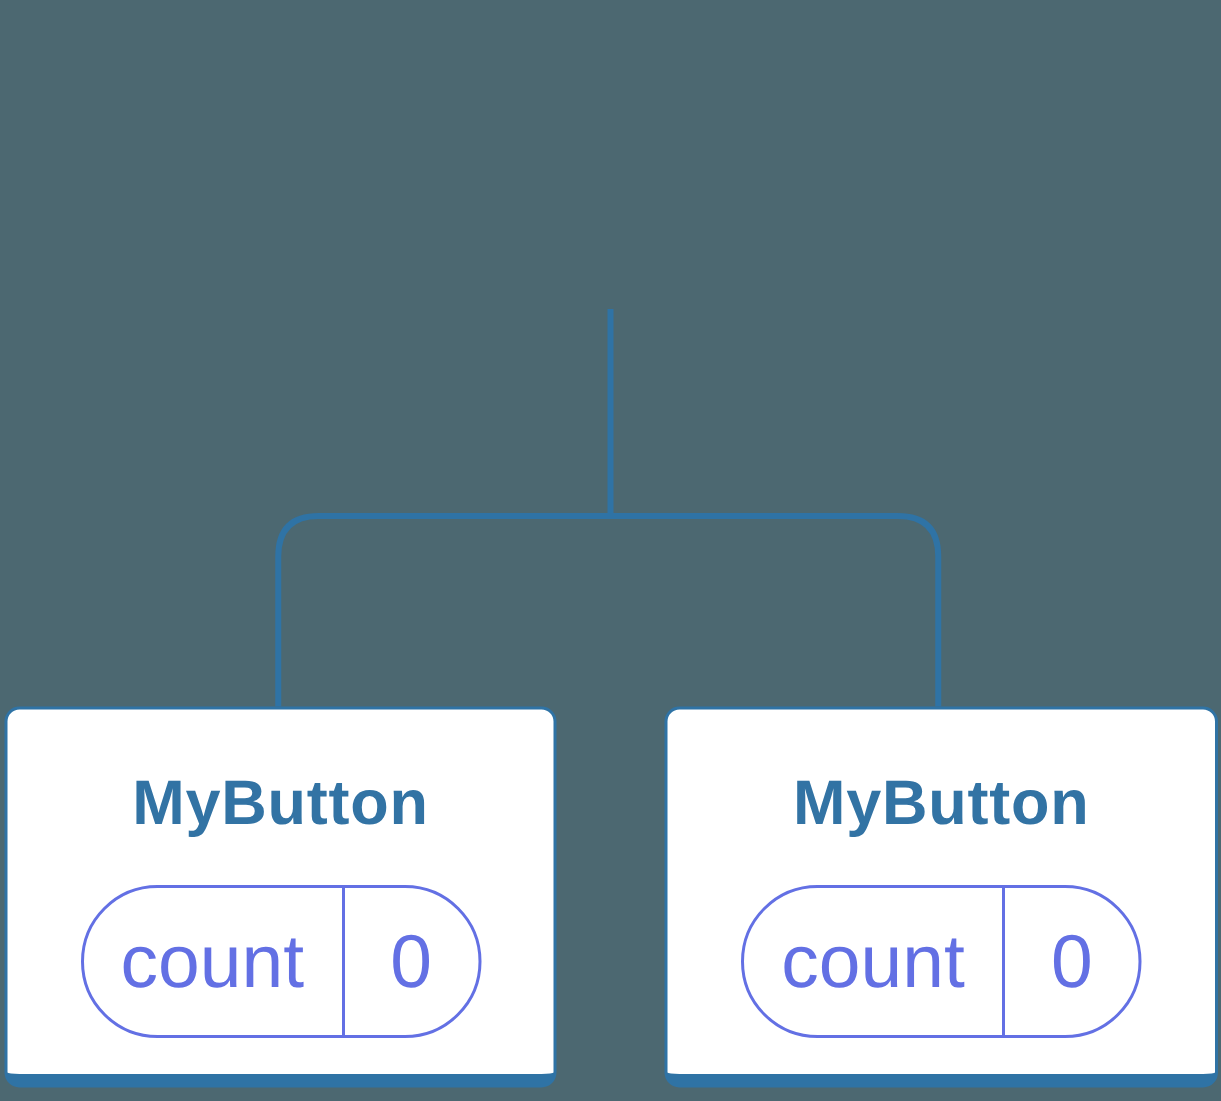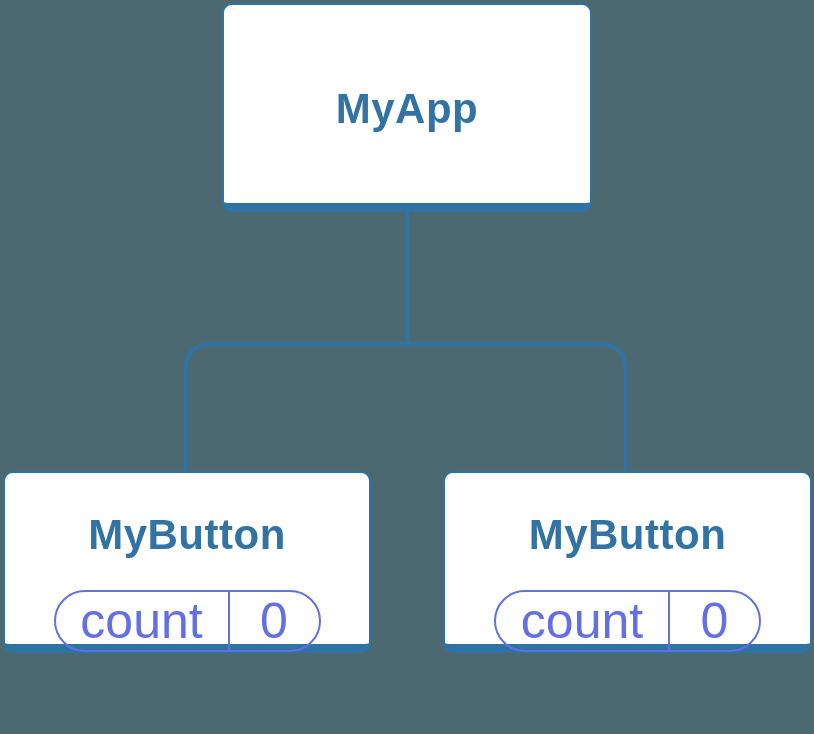--- a/index.html
+++ b/index.html
@@ -43,21 +43,21 @@
     top: 3px;
     width: 370px;
     height: 209px;
     display: flex;
     align-items: center;
     justify-content: center;
     padding-top: 10px;
   }
   .node-child {
     top: 471px;
-    height: 182px;
+    height: 254px;
     display: flex;
     flex-direction: column;
     align-items: center;
     padding-top: 40px;
   }
   .node-child-left {
     left: 3px;
     width: 368px;
   }
   .node-child-right {
@@ -102,23 +102,20 @@
 </head>
 <body>
 
 <div class="canvas">
 
   <svg class="connector-layer" viewBox="0 0 814 734" xmlns="http://www.w3.org/2000/svg">
     <path class="connector" d="M407 206 L407 344"></path>
     <path class="connector" d="M185.5 471 L185.5 371 Q185.5 344 212.5 344 L598.5 344 Q625.5 344 625.5 371 L625.5 471"></path>
   </svg>
 
-  <div class="node node-root">
-    <div class="node-label">MyApp</div>
-  </div>
 
   <div class="node node-child node-child-left">
     <div class="node-label">MyButton</div>
     <div class="state-pill">
       <div class="state-name">count</div>
       <div class="state-value">0</div>
     </div>
   </div>
 
   <div class="node node-child node-child-right">

